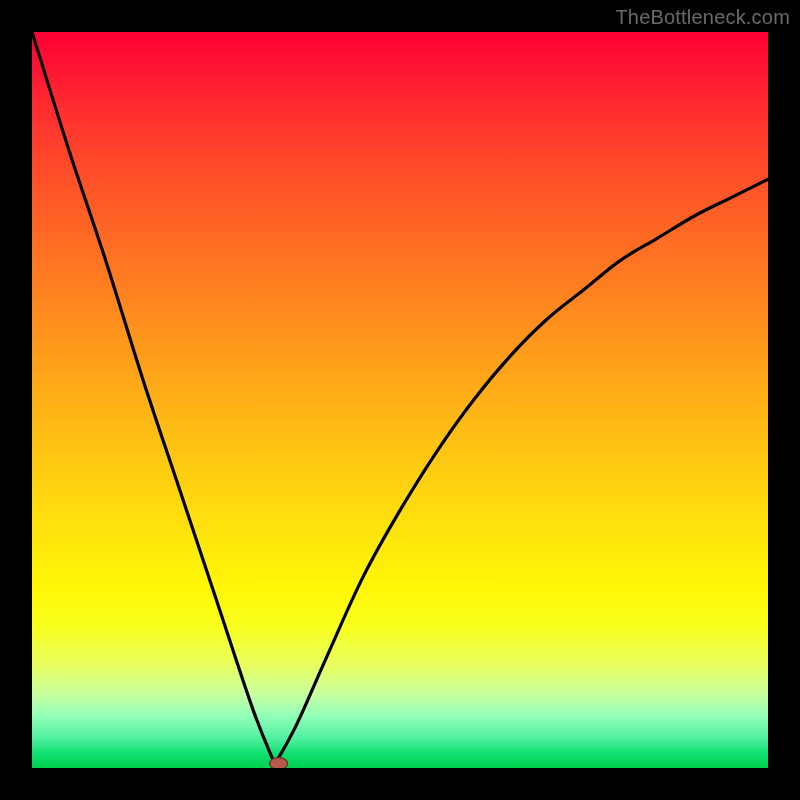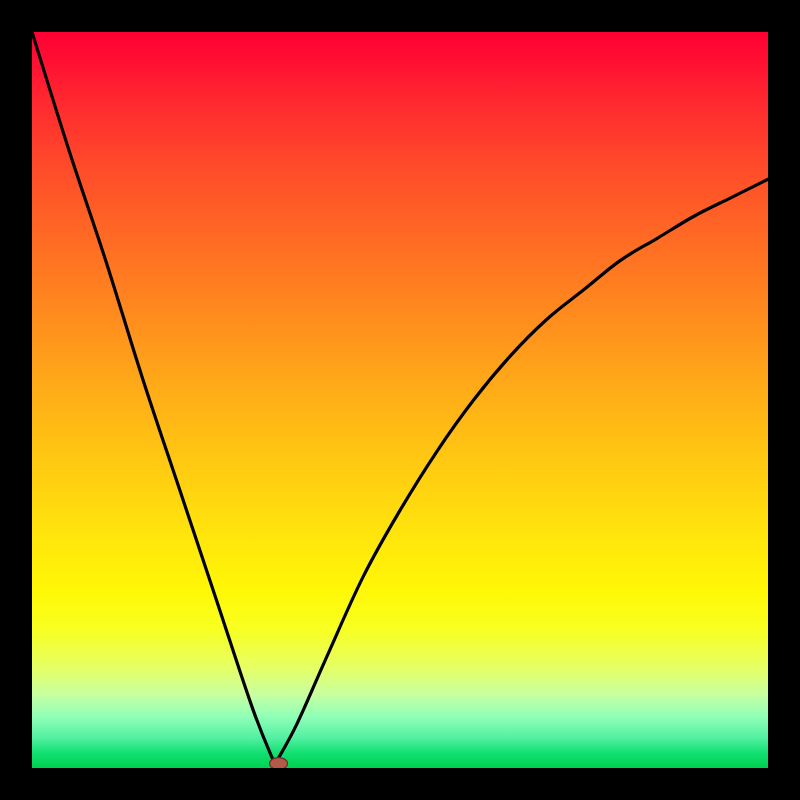--- a/index.html
+++ b/index.html
@@ -63,20 +63,21 @@
     color: #6a6a6a;
     font-size: 20px;
     letter-spacing: 0.2px;
     user-select: none;
   }
 </style>
 </head>
 <body>
 
 <div class="frame">
+  <div class="watermark">TheBottleneck.com</div>
   <div class="plot">
     <div class="gradient"></div>
     <svg class="curve" viewBox="0 0 736 736" preserveAspectRatio="none">
       <g>
         <path fill="none" stroke="#000" stroke-width="3.2" stroke-linecap="round" d="M 0.00 0.00 C 6.62 21.20, 23.55 76.69, 36.80 117.76 C 50.05 158.83, 60.35 187.09, 73.60 228.16 C 86.85 269.23, 97.15 304.85, 110.40 345.92 C 123.65 386.99, 133.95 416.58, 147.20 456.32 C 160.45 496.06, 170.75 526.98, 184.00 566.72 C 197.25 606.46, 210.20 647.31, 220.80 677.12 C 231.40 706.93, 238.91 722.38, 242.88 732.32"></path>
         <path fill="none" stroke="#000" stroke-width="3.2" stroke-linecap="round" d="M 242.88 732.32 C 246.85 725.03, 255.69 711.05, 264.96 691.84 C 274.23 672.63, 282.48 652.10, 294.40 625.60 C 306.32 599.10, 317.95 571.14, 331.20 544.64 C 344.45 518.14, 354.75 500.92, 368.00 478.40 C 381.25 455.88, 391.55 439.39, 404.80 419.52 C 418.05 399.65, 428.35 385.22, 441.60 368.00 C 454.85 350.78, 465.15 338.41, 478.40 323.84 C 491.65 309.27, 501.95 298.96, 515.20 287.04 C 528.45 275.12, 538.75 268.20, 552.00 257.60 C 565.25 247.00, 575.55 237.43, 588.80 228.16 C 602.05 218.89, 612.35 214.03, 625.60 206.08 C 638.85 198.13, 649.15 191.29, 662.40 184.00 C 675.65 176.71, 685.95 172.22, 699.20 165.60 C 712.45 158.98, 729.38 150.51, 736.00 147.20"></path>
         <ellipse cx="246.56" cy="731.58" rx="9" ry="6" fill="#b55a4a" stroke="#6a2f24" stroke-width="1.2"></ellipse>
       </g>
     </svg>
   </div>

